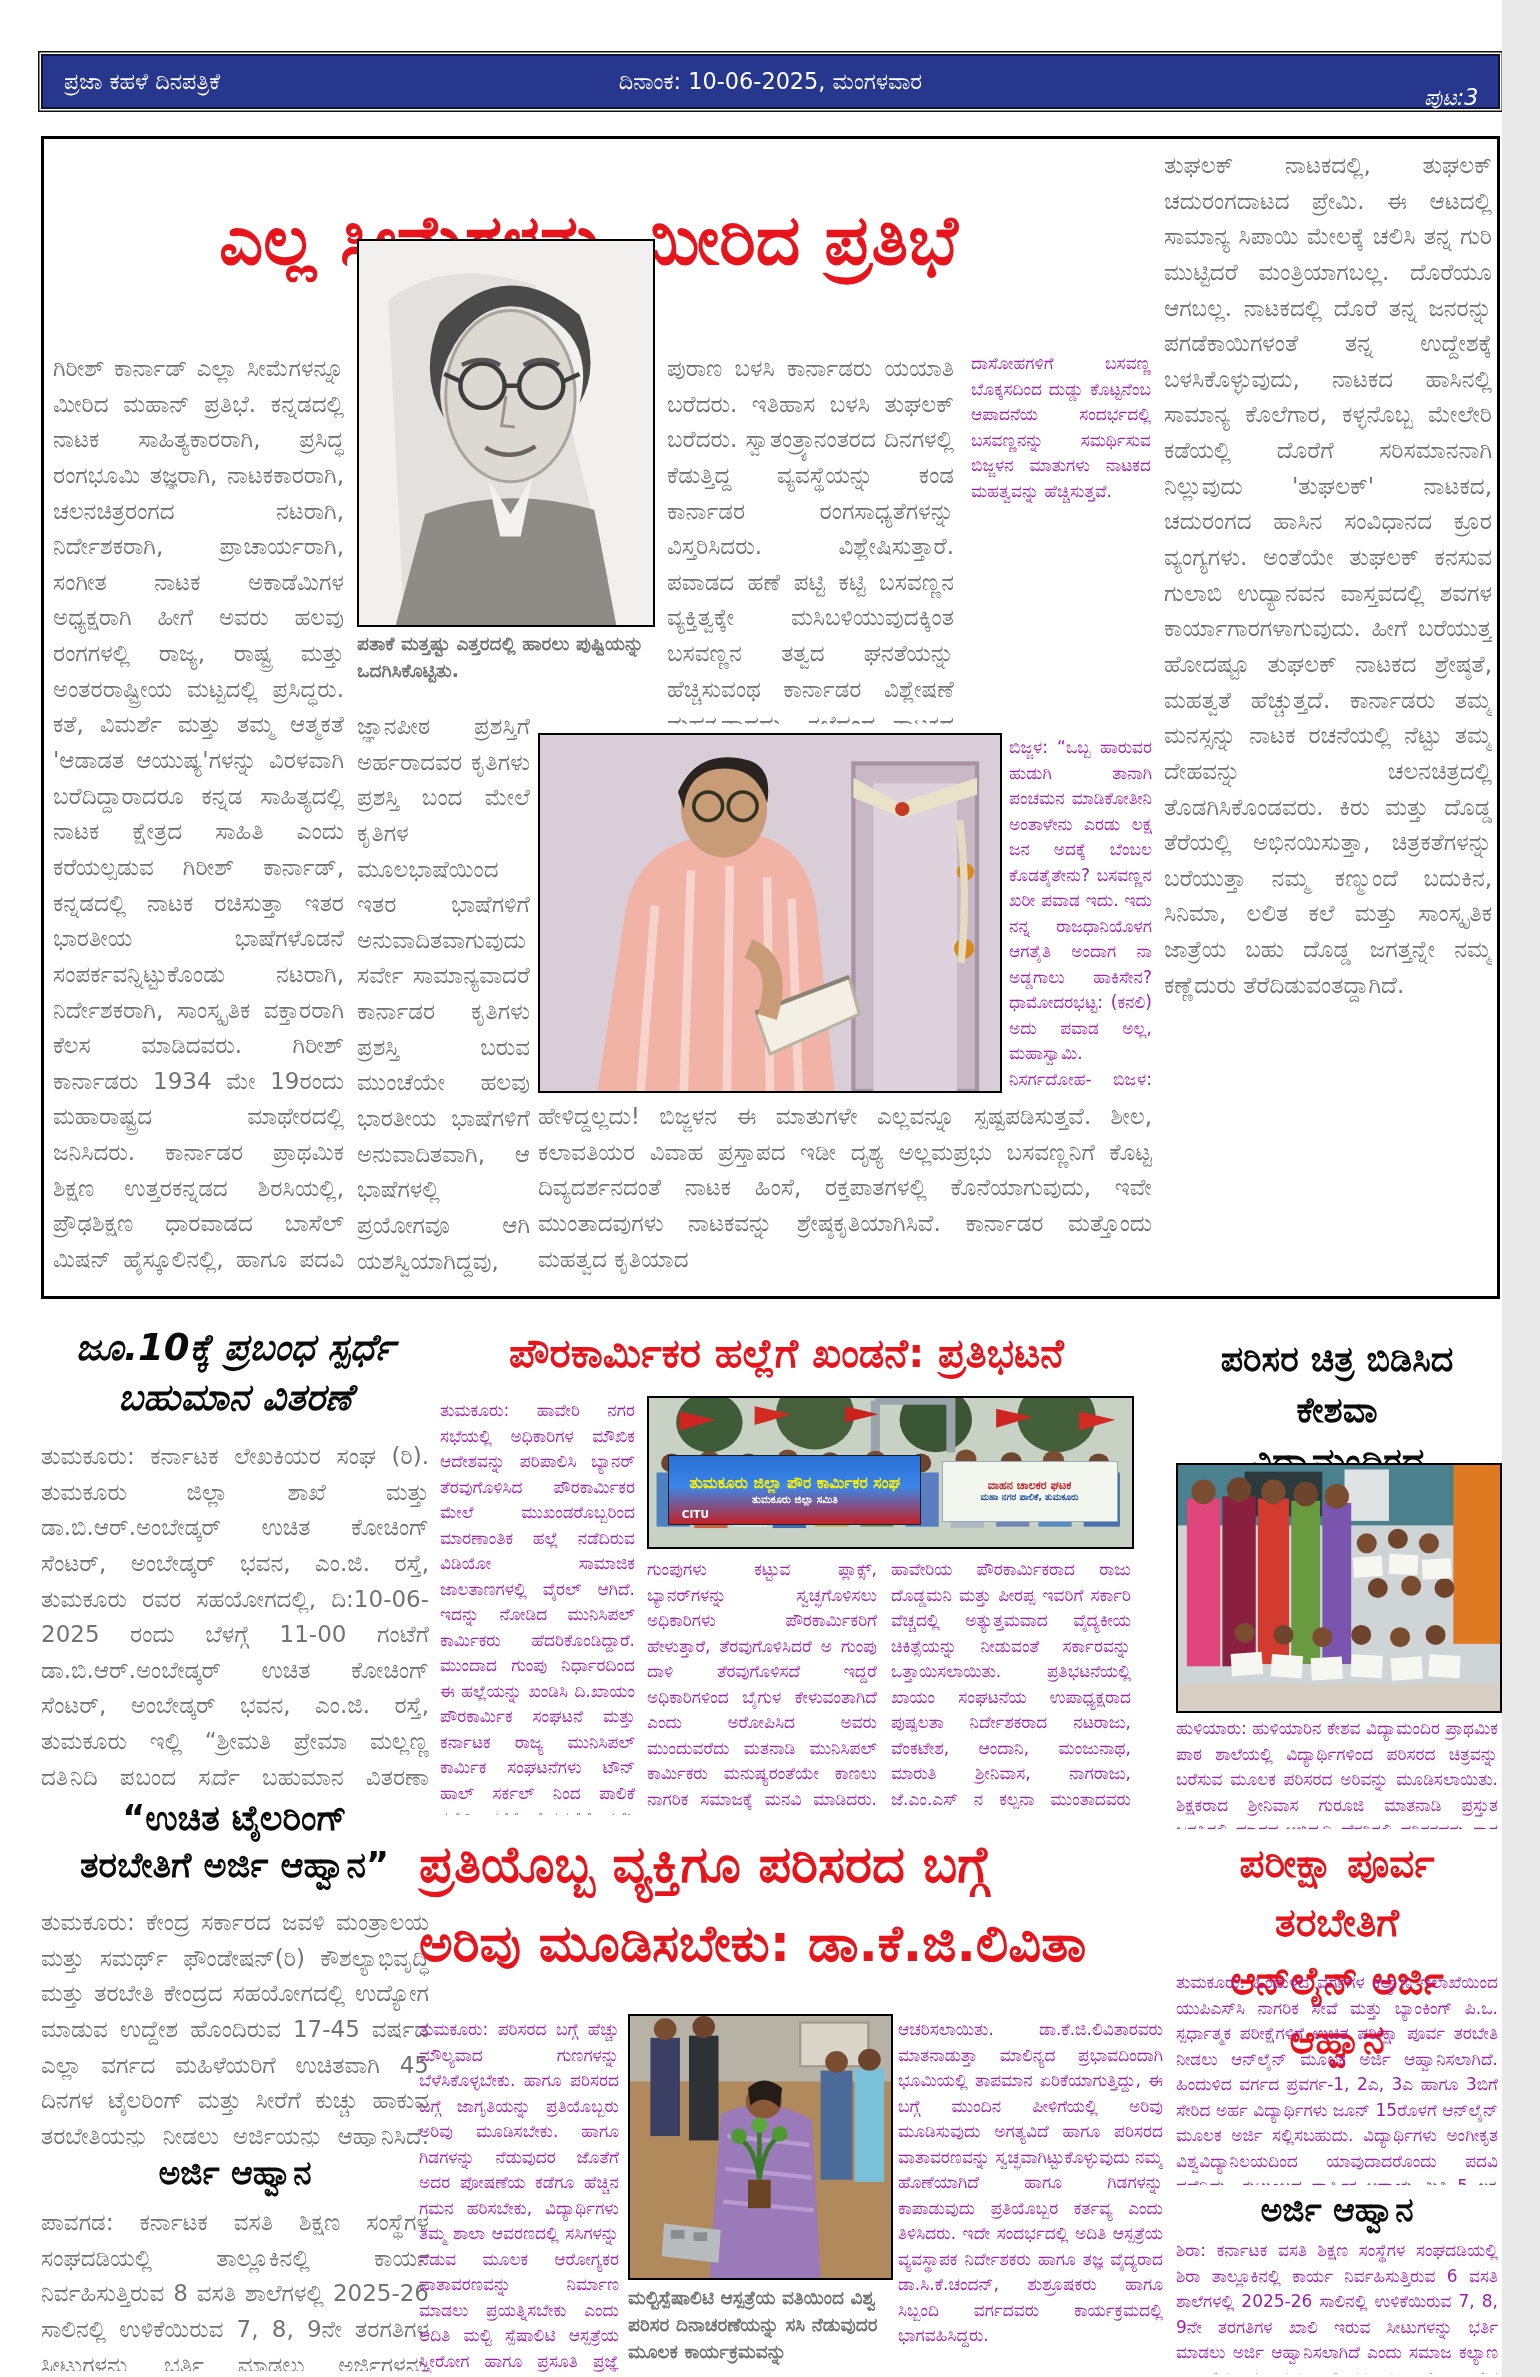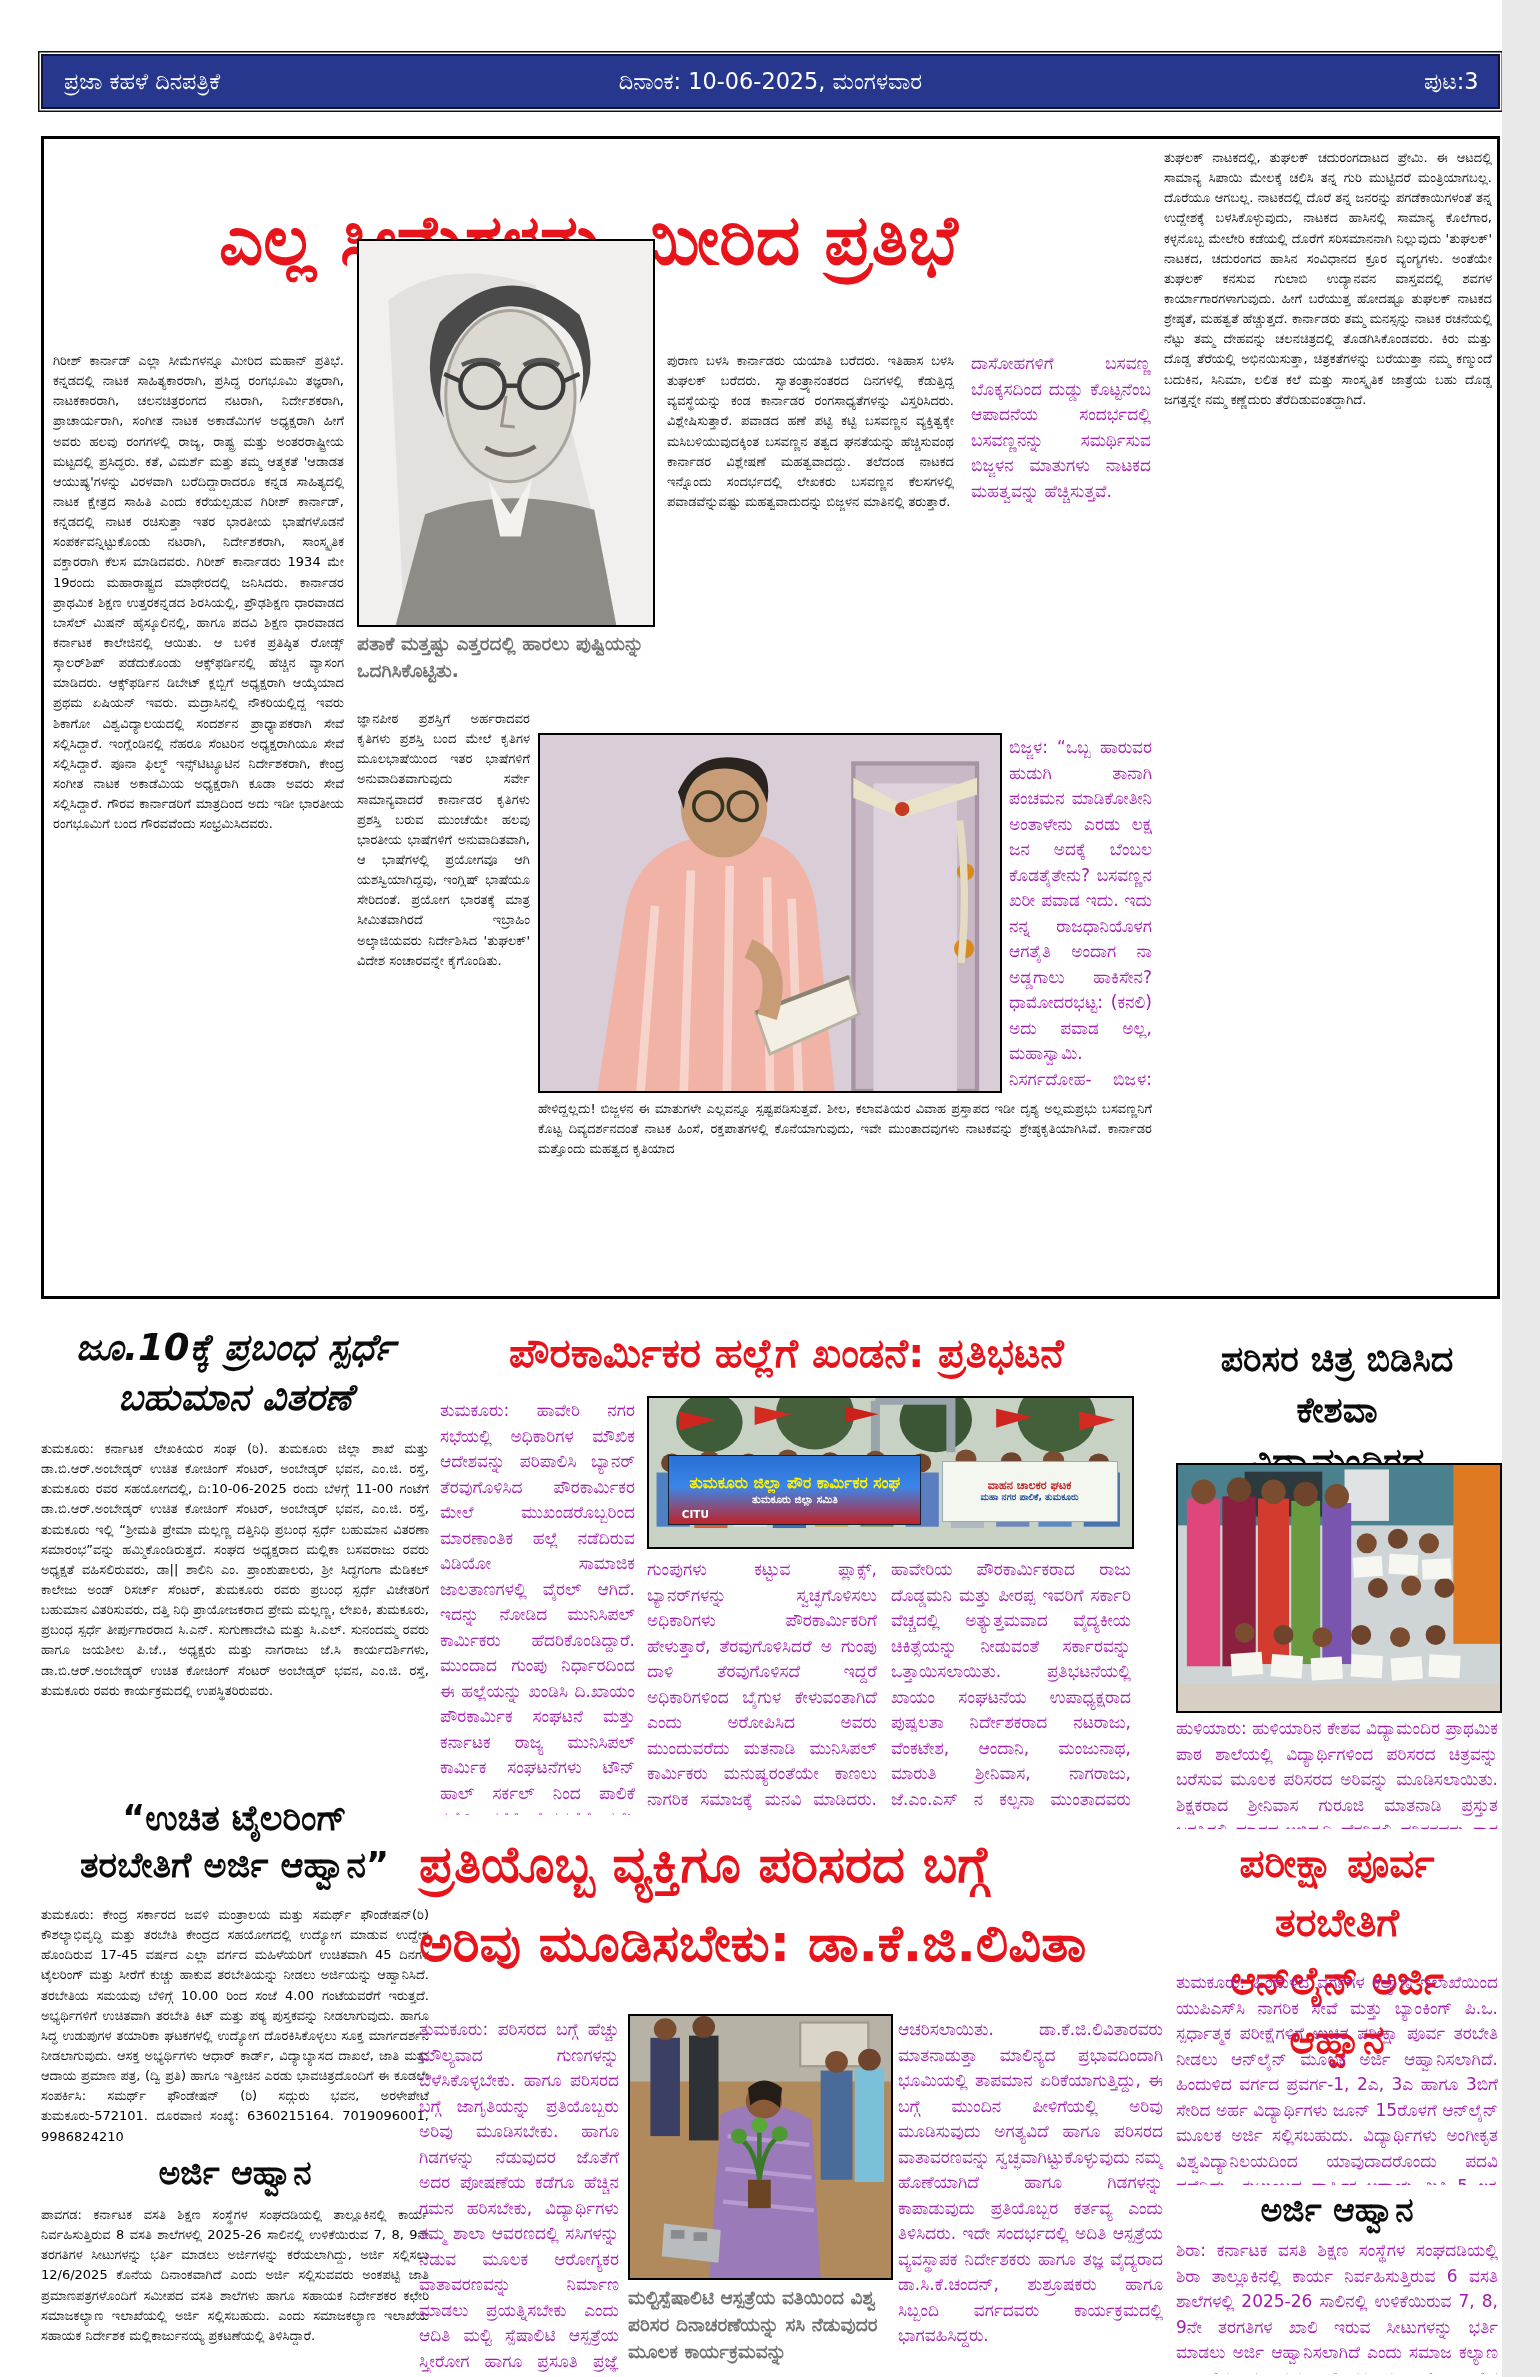--- a/index.html
+++ b/index.html
@@ -8,21 +8,21 @@
   .abs{position:absolute;}
   .prewrap{white-space:pre-line;}
   
   #mastbar{left:41px;top:54px;width:1455px;height:51px;background:#26378d;
            border:2.2px solid #10143d;box-shadow:0 0 0 1.5px #ffffff,0 0 0 3px #111;}
   .mast-text{color:#ffffff;font-size:22.4px;line-height:51px;}
   
   #mainbox{left:41px;top:136px;width:1453px;height:1157px;border:3px solid #000;background:#fff;}
   .headline-red{color:#e8141b;font-weight:700;}
   .headline-black{color:#0c0c0c;font-weight:700;}
-  .body-text{font-size:13px;line-height:1.55;text-align:justify;overflow:hidden;color:#000000;}
+  .body-text{font-size:23px;line-height:1.55;text-align:justify;overflow:hidden;color:#737373;}
   .body-sm{font-size:17px;line-height:1.5;text-align:justify;overflow:hidden;color:#a21caf;}
   .caption{font-size:18.6px;line-height:1.45;font-weight:600;color:#737373;overflow:hidden;}
   .photo{border:2.2px solid #000;overflow:hidden;background:#000000;}
   .photo svg{display:block;width:100%;height:100%;}
   .center{text-align:center;}
   
   .banner-blue{position:absolute;left:4%;top:38%;width:52%;height:46%;
                background:linear-gradient(180deg,#2a6fd4 0%,#3b86e8 45%,#c22127 100%);
                border:1.5px solid #123;display:flex;flex-direction:column;justify-content:center;}
   .banner-blue .l1{color:#fff203;font-size:15.7px;font-weight:700;text-align:center;line-height:1.2;}
@@ -34,21 +34,21 @@
   .banner-white .l2{color:#1f4d9a;font-size:9px;font-weight:700;text-align:center;}
 </style>
 </head>
 <body>
 
 <div id="page">
 
   <div class="abs" id="mastbar">
     <div class="abs mast-text" style="left:21px;top:0;">ಪ್ರಜಾ ಕಹಳೆ ದಿನಪತ್ರಿಕೆ</div>
     <div class="abs mast-text" style="left:0;right:0;top:0;text-align:center;">ದಿನಾಂಕ: 10-06-2025, ಮಂಗಳವಾರ</div>
-    <div class="abs mast-text" style="right:19.4px;top:0;">ಪುಟ:3</div>
+    <div class="abs mast-text" style="right:19.4px;top:16px;font-style:italic;">ಪುಟ:3</div>
   </div>
 
   <div class="abs" id="mainbox">
 
     <div class="abs headline-red center" style="left:6px;top:7.5px;width:1077px;height:194px;font-size:69px;line-height:186px;white-space:nowrap;overflow:hidden;">ಎಲ್ಲ ಸೀಮೆಗಳನ್ನು ಮೀರಿದ ಪ್ರತಿಭೆ</div>
 
     <div class="abs body-text" style="left:9px;top:212px;width:291px;height:932px;">ಗಿರೀಶ್ ಕಾರ್ನಾಡ್ ಎಲ್ಲಾ ಸೀಮೆಗಳನ್ನೂ ಮೀರಿದ ಮಹಾನ್ ಪ್ರತಿಭೆ. ಕನ್ನಡದಲ್ಲಿ ನಾಟಕ ಸಾಹಿತ್ಯಕಾರರಾಗಿ, ಪ್ರಸಿದ್ಧ ರಂಗಭೂಮಿ ತಜ್ಞರಾಗಿ, ನಾಟಕಕಾರರಾಗಿ, ಚಲನಚಿತ್ರರಂಗದ ನಟರಾಗಿ, ನಿರ್ದೇಶಕರಾಗಿ, ಪ್ರಾಚಾರ್ಯರಾಗಿ, ಸಂಗೀತ ನಾಟಕ ಅಕಾಡೆಮಿಗಳ ಅಧ್ಯಕ್ಷರಾಗಿ ಹೀಗೆ ಅವರು ಹಲವು ರಂಗಗಳಲ್ಲಿ ರಾಜ್ಯ, ರಾಷ್ಟ್ರ ಮತ್ತು ಅಂತರರಾಷ್ಟ್ರೀಯ ಮಟ್ಟದಲ್ಲಿ ಪ್ರಸಿದ್ಧರು. ಕತೆ, ವಿಮರ್ಶೆ ಮತ್ತು ತಮ್ಮ ಆತ್ಮಕತೆ 'ಆಡಾಡತ ಆಯುಷ್ಯ'ಗಳನ್ನು ವಿರಳವಾಗಿ ಬರೆದಿದ್ದಾರಾದರೂ ಕನ್ನಡ ಸಾಹಿತ್ಯದಲ್ಲಿ ನಾಟಕ ಕ್ಷೇತ್ರದ ಸಾಹಿತಿ ಎಂದು ಕರೆಯಲ್ಪಡುವ ಗಿರೀಶ್ ಕಾರ್ನಾಡ್, ಕನ್ನಡದಲ್ಲಿ ನಾಟಕ ರಚಿಸುತ್ತಾ ಇತರ ಭಾರತೀಯ ಭಾಷೆಗಳೊಡನೆ ಸಂಪರ್ಕವನ್ನಿಟ್ಟುಕೊಂಡು ನಟರಾಗಿ, ನಿರ್ದೇಶಕರಾಗಿ, ಸಾಂಸ್ಕೃತಿಕ ವಕ್ತಾರರಾಗಿ ಕೆಲಸ ಮಾಡಿದವರು. ಗಿರೀಶ್ ಕಾರ್ನಾಡರು 1934 ಮೇ 19ರಂದು ಮಹಾರಾಷ್ಟ್ರದ ಮಾಥೇರದಲ್ಲಿ ಜನಿಸಿದರು. ಕಾರ್ನಾಡರ ಪ್ರಾಥಮಿಕ ಶಿಕ್ಷಣ ಉತ್ತರಕನ್ನಡದ ಶಿರಸಿಯಲ್ಲಿ, ಪ್ರೌಢಶಿಕ್ಷಣ ಧಾರವಾಡದ ಬಾಸೆಲ್ ಮಿಷನ್ ಹೈಸ್ಕೂಲಿನಲ್ಲಿ, ಹಾಗೂ ಪದವಿ ಶಿಕ್ಷಣ ಧಾರವಾಡದ ಕರ್ನಾಟಕ ಕಾಲೇಜಿನಲ್ಲಿ ಆಯಿತು. ಆ ಬಳಿಕ ಪ್ರತಿಷ್ಠಿತ ರೋಡ್ಸ್ ಸ್ಕಾಲರ್‌ಶಿಪ್ ಪಡೆದುಕೊಂಡು ಆಕ್ಸ್‌ಫರ್ಡಿನಲ್ಲಿ ಹೆಚ್ಚಿನ ವ್ಯಾಸಂಗ ಮಾಡಿದರು. ಆಕ್ಸ್‌ಫರ್ಡಿನ ಡಿಬೇಟ್ ಕ್ಲಬ್ಬಿಗೆ ಅಧ್ಯಕ್ಷರಾಗಿ ಆಯ್ಕೆಯಾದ ಪ್ರಥಮ ಏಷಿಯನ್ ಇವರು. ಮದ್ರಾಸಿನಲ್ಲಿ ನೌಕರಿಯಲ್ಲಿದ್ದ ಇವರು ಶಿಕಾಗೋ ವಿಶ್ವವಿದ್ಯಾಲಯದಲ್ಲಿ ಸಂದರ್ಶನ ಪ್ರಾಧ್ಯಾಪಕರಾಗಿ ಸೇವೆ ಸಲ್ಲಿಸಿದ್ದಾರೆ. ಇಂಗ್ಲೆಂಡಿನಲ್ಲಿ ನೆಹರೂ ಸೆಂಟರಿನ ಅಧ್ಯಕ್ಷರಾಗಿಯೂ ಸೇವೆ ಸಲ್ಲಿಸಿದ್ದಾರೆ. ಪೂನಾ ಫಿಲ್ಮ್ ಇನ್ಸ್‌ಟಿಟ್ಯೂಟಿನ ನಿರ್ದೇಶಕರಾಗಿ, ಕೇಂದ್ರ ಸಂಗೀತ ನಾಟಕ ಅಕಾಡೆಮಿಯ ಅಧ್ಯಕ್ಷರಾಗಿ ಕೂಡಾ ಅವರು ಸೇವೆ ಸಲ್ಲಿಸಿದ್ದಾರೆ. ಗೌರವ ಕಾರ್ನಾಡರಿಗೆ ಮಾತ್ರದಿಂದ ಅದು ಇಡೀ ಭಾರತೀಯ ರಂಗಭೂಮಿಗೆ ಬಂದ ಗೌರವವೆಂದು ಸಂಭ್ರಮಿಸಿದವರು.</div>
 
     <div class="abs photo" style="left:313px;top:100px;width:294px;height:384px;background:#f0efed;">
       <svg viewBox="0 0 200 260" preserveAspectRatio="none">

